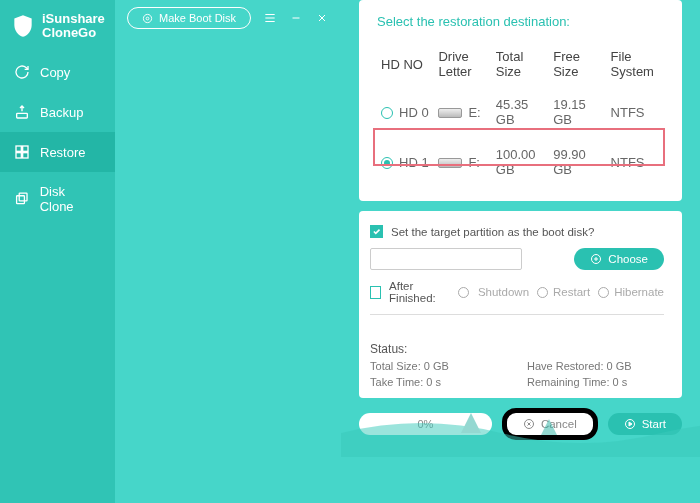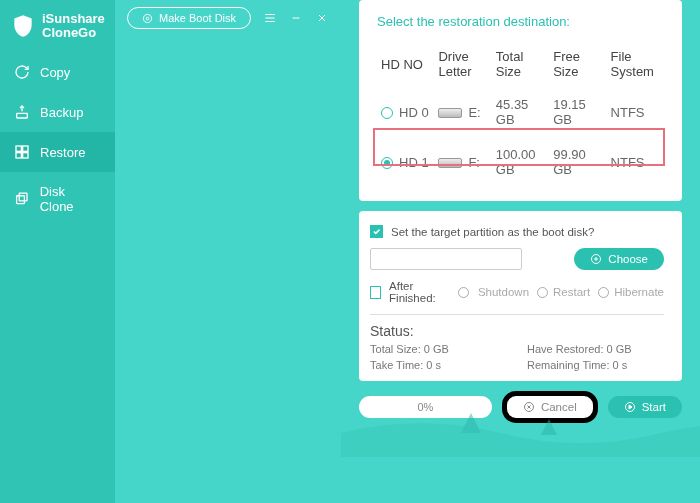--- a/index.html
+++ b/index.html
@@ -28,21 +28,21 @@
 .opt-row { font-size: 11.5px; color: #555; display: flex; align-items: center; gap: 8px; margin-bottom: 10px; }
 .chk { width: 13px; height: 13px; border: 1.5px solid #2ac1b1; display: inline-flex; align-items: center; justify-content: center; }
 .chk.checked { background: #2ac1b1; }
 .chk.checked svg { width: 9px; height: 9px; }
 .file-input { flex: 1; max-width: 230px; height: 22px; border: 1px solid #ccc; border-radius: 2px; font-size: 11px; padding: 0 4px; }
 .choose-btn, .pill-btn { background: #2ac1b1; color: #fff; border: none; border-radius: 14px; padding: 5px 16px; font-size: 11.5px; display: inline-flex; align-items: center; gap: 6px; cursor: pointer; }
 .pill-btn.outline { background: #fff; color: #888; border: 5px solid #000000; }
 .radio-gray { width: 11px; height: 11px; border: 1.5px solid #aaa; border-radius: 50%; display: inline-block; vertical-align: middle; margin-right: 3px; }
 .divider { border-top: 1px solid #ddd; margin: 6px 0 8px 0; }
 .status-grid { display: grid; grid-template-columns: 1fr 1fr; font-size: 11px; color: #777; gap: 4px 20px; }
-.status-grid .lab { color: #555; font-size: 14px; grid-column: 1 / -1; }
+.status-grid .lab { color: #555; font-size: 12px; grid-column: 1 / -1; margin-top: 19px; }
 .bottom-bar { display: flex; align-items: center; gap: 10px; }
 .progress { flex: 1; height: 22px; background: #fff; border-radius: 12px; display: flex; align-items: center; justify-content: center; font-size: 11px; color: #888; }
 .scenery { position: absolute; left: 0; right: 0; bottom: 46px; height: 54px; pointer-events: none; opacity: 0.5; }
 </style>
 </head>
 <body>
 
 <div class="sidebar">
   <div class="logo">
     <svg viewBox="0 0 24 24" fill="#fff">

